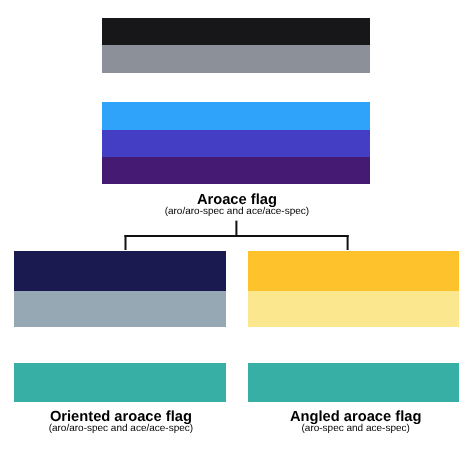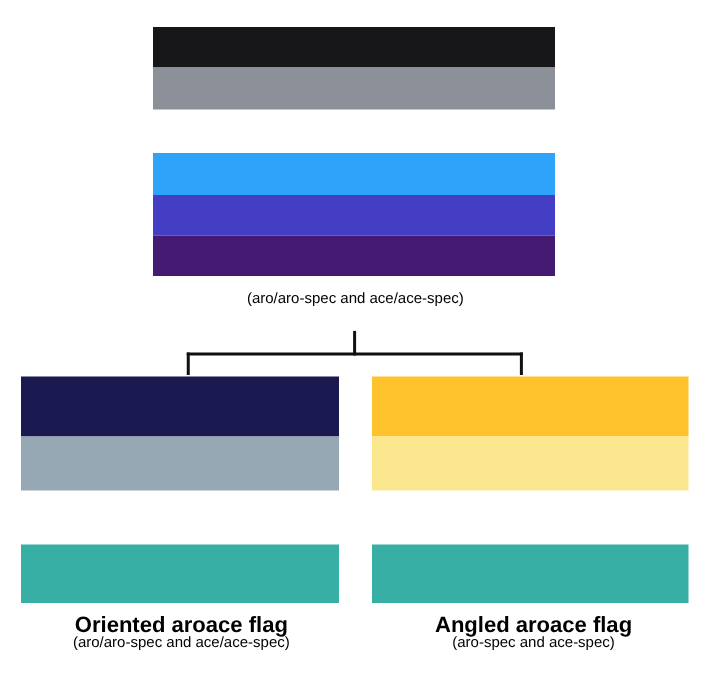--- a/index.html
+++ b/index.html
@@ -55,20 +55,21 @@
     <div class="stripe" style="height: 28.2px; background: rgb(140, 144, 153);"></div>
   </div>
 
   <div class="flag" id="flag-aro">
     <div class="stripe" style="height: 28.1px; background: rgb(46, 163, 249);"></div>
     <div class="stripe" style="height: 27.4px; background: rgb(67, 62, 196);"></div>
     <div class="stripe" style="height: 27px; background: rgb(68, 26, 114);"></div>
   </div>
 
   <div class="caption" id="caption-aroace">
+    <span class="title">Aroace flag</span>
     <span class="sub">(aro/aro-spec and ace/ace-spec)</span>
   </div>
 
   <svg id="connector" viewBox="0 0 473 45" width="473" height="45">
     <g fill="#111111">
       <rect x="235.4" y="5.6" width="2" height="16.4"></rect>
       <rect x="124.5" y="20" width="224.1" height="2"></rect>
       <rect x="124.5" y="20" width="2" height="15"></rect>
       <rect x="346.6" y="20" width="2" height="15"></rect>
     </g>

